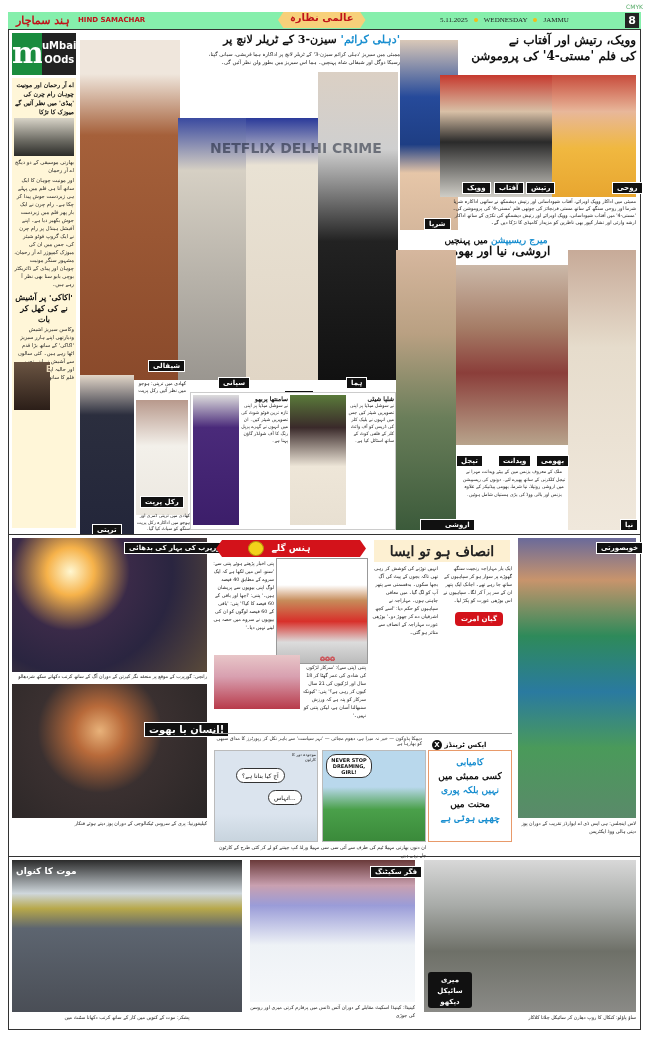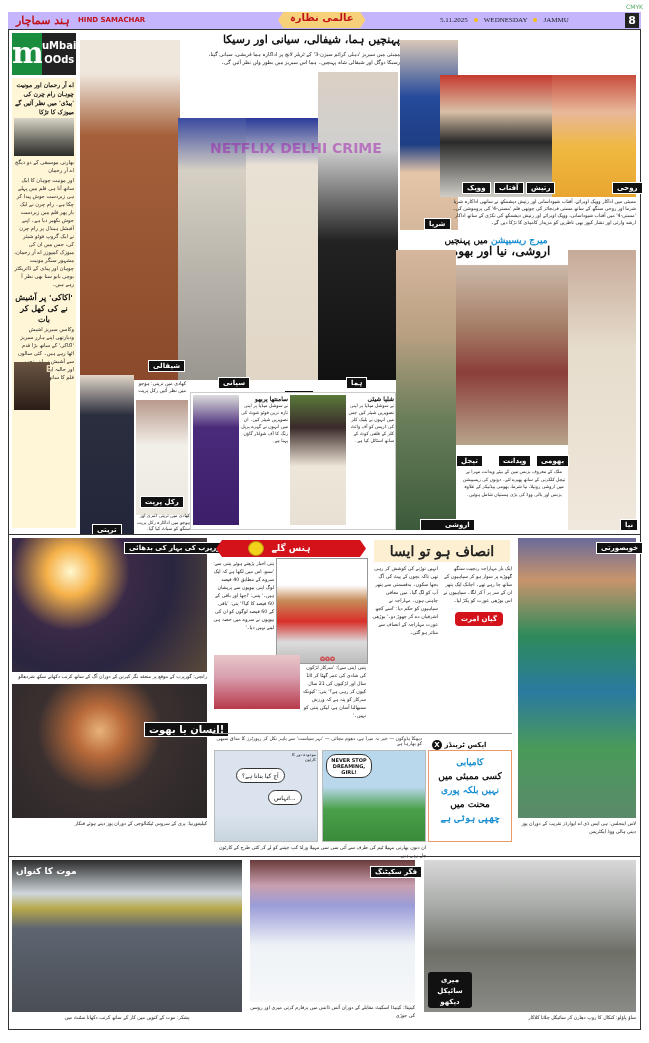--- a/index.html
+++ b/index.html
@@ -1,20 +1,20 @@
 <!DOCTYPE html>
 <html><head>
 <meta charset="utf-8">
 <style>
 *{box-sizing:border-box;margin:0;padding:0}
 body{width:649px;height:1043px;background:#fff;font-family:"DejaVu Sans",sans-serif;position:relative;overflow:hidden;color:#111}
 .abs{position:absolute}
 .cmyk{right:6px;top:3px;font-size:6px;color:#5a6;letter-spacing:0}
 .frame{left:8px;top:12px;width:633px;height:1018px;border:1px solid #333}
-.mast{left:8px;top:12px;width:633px;height:18px;border-bottom:1px solid #333;background:#c4b5fd}
+.mast{left:8px;top:12px;width:633px;height:18px;border-bottom:1px solid #333;background:#86efac}
 .mast .logo{left:8px;top:2px;font-size:11px;color:#c0131a;font-weight:bold;font-family:"DejaVu Serif",serif}
 .mast .eng{left:70px;top:4px;font-size:7px;color:#c0131a;font-weight:bold}
 .mast .sec{left:270px;top:0;height:16px;padding:0 12px;background:#f7d07a;color:#c0131a;font-size:10px;font-weight:bold;clip-path:polygon(6% 0,94% 0,100% 50%,94% 100%,6% 100%,0 50%)}
 .mast .date{left:432px;top:4px;font-size:7px;color:#222;font-family:"Liberation Serif",serif}
 .dot{display:inline-block;width:4px;height:4px;border-radius:50%;background:#f2c014;margin:0 6px;vertical-align:middle}
 .mast .pg{right:2px;top:1px;width:14px;height:15px;background:#222;color:#fff;font-size:11px;font-weight:bold;text-align:center;line-height:15px}
 .rtl{direction:rtl;text-align:right}
 .head{font-weight:bold;color:#111;font-family:"DejaVu Serif",serif}
 .blue{color:#1a8fd0}
 .tag{background:#111;color:#fff;font-size:7px;font-weight:bold;padding:1px 4px;border:1px solid #fff}
@@ -60,35 +60,37 @@
   <div class="head" style="font-size:6px;line-height:9px;">اے آر رحمان اور مونیت چوہان رام چرن کی 'پیڈی' میں نظر آئیں گے میوزک کا تڑکا</div>
   <div class="photo" style="height:38px;margin:2px 0;background:linear-gradient(180deg,#d8d4c8,#6b6a62 60%,#2b2b28);"></div>
   <div class="txt">بھارتی موسیقی کے دو دیگج اے آر رحمان</div>
   <div class="txt" style="margin-top:2px;">اور مونیت چوہان کا ایک ساتھ آنا ہی فلم میں پہلے ہی زبردست جوش پیدا کر چکا ہے۔ رام چرن نے ایک بار پھر فلم میں زبردست جوش بکھیر دیا ہے۔ اپنے آفیشل ہینڈل پر رام چرن نے ایک گروپ فوٹو شیئر کی، جس میں ان کی میوزک کمپوزر اے آر رحمان، مشہور سنگر مونیت چوہان اور پیڈی کے ڈائریکٹر بوچی بابو سنا بھی نظر آ رہے ہیں۔</div>
   <div class="head" style="font-size:8px;line-height:11px;margin-top:4px;text-align:center;">'اکاکی' پر آشیش نے کی کھل کر بات</div>
   <div class="txt">وکاسن سیریز اشیش ودیارتھی اپنے ہارر سیریز 'اکاکی' کے ساتھ بڑا قدم اٹھا رہے ہیں۔ کئی سالوں سے آشیش نے اپنے تجربے اور حالیہ اپنے تجربے سے فلم کا ساتھ دیا ہے۔</div>
 </div>
 <div class="abs photo" style="left:14px;top:362px;width:36px;height:48px;background:linear-gradient(180deg,#6a5442,#2b1e18);color:#e9d7b8;font-size:8px;font-weight:bold;text-align:center;padding-top:3px;padding-left:32px;">EKAKI</div>
 
 <div class="abs rtl" style="left:200px;top:32px;width:200px;">
-  <div class="head" style="font-size:11px;line-height:16px;">پہنچیں ہما، شیفالی، سیانی اور رسیکا</div>
+  <div class="head" style="font-size:11px;line-height:16px;"><span class="blue">'دہلی کرائم'</span> <span>سیزن-3 کے ٹریلر لانچ پر</span></div>
   <div class="txt" style="margin-top:2px;">ممبئی میں سیریز 'دہلی کرائم سیزن-3' کے ٹریلر لانچ پر اداکارہ ہما قریشی، سیانی گپتا، رسیکا دوگل اور شیفالی شاہ پہنچیں۔ ہما اس سیریز میں بطور ولن نظر آئیں گی۔</div>
 </div>
 
 <div class="abs photo" style="left:80px;top:40px;width:100px;height:340px;background:linear-gradient(180deg,#efe6dc 0,#efe6dc 10%,#a5603a 28%,#8a4a2b 100%);"></div>
 <div class="abs photo" style="left:178px;top:118px;width:70px;height:262px;background:linear-gradient(180deg,#3a4aa0 0,#d6d0c4 20%,#9a9690 100%);"></div>
 <div class="abs photo" style="left:246px;top:118px;width:74px;height:262px;background:linear-gradient(180deg,#2a3a9a 0,#e9e2d4 18%,#e1d6c6 100%);"></div>
 <div class="abs photo" style="left:318px;top:72px;width:80px;height:308px;background:linear-gradient(180deg,#dbd0c4 0,#cfcfcf 25%,#222 55%,#111 100%);"></div>
-<div class="abs" style="left:210px;top:140px;font-size:14px;font-weight:bold;color:#a21caf;opacity:.5;">NETFLIX DELHI CRIME</div>
+<div class="abs" style="left:210px;top:140px;font-size:14px;font-weight:bold;color:#0f172a;opacity:.5;">NETFLIX DELHI CRIME</div>
 <div class="abs tag" style="left:148px;top:360px;">شیفالی</div>
 <div class="abs tag" style="left:218px;top:377px;">سیانی</div>
 <div class="abs tag" style="left:284px;top:390px;">رسیکا</div>
 <div class="abs tag" style="left:346px;top:377px;">ہما</div>
 
 <div class="abs rtl" style="left:460px;top:32px;width:176px;">
+  <div class="head" style="font-size:12px;line-height:16px;">وویک، رتیش اور آفتاب نے</div>
+  <div class="head" style="font-size:12px;line-height:16px;">کی فلم 'مستی-4' کی پروموشن</div>
 </div>
 <div class="abs photo" style="left:400px;top:40px;width:58px;height:190px;background:linear-gradient(180deg,#d9c8b8 0,#264a9a 30%,#1e3e84 55%,#e6c6a8 70%,#d5b79c 100%);"></div>
 <div class="abs photo" style="left:440px;top:75px;width:112px;height:122px;background:linear-gradient(180deg,#c6392e 0,#d8c0a6 30%,#2a2a2a 55%,#cfcdc6 100%);"></div>
 <div class="abs photo" style="left:552px;top:75px;width:84px;height:122px;background:linear-gradient(180deg,#c84c3c 0,#e8b79a 30%,#f0b840 60%,#e8a630 100%);"></div>
 <div class="abs tag" style="left:462px;top:182px;">وویک</div>
 <div class="abs tag" style="left:494px;top:182px;">آفتاب</div>
 <div class="abs tag" style="left:526px;top:182px;">رتیش</div>
 <div class="abs tag" style="left:612px;top:182px;">روحی</div>
 <div class="abs tag" style="left:424px;top:218px;">شریا</div>
 <div class="abs rtl txt" style="left:452px;top:198px;width:184px;font-size:4.8px;line-height:7px;">ممبئی میں اداکار وویک اوبرائے، آفتاب شیوداسانی اور رتیش دیشمکھ نے ساتھی اداکارہ شریا شرما اور روحی سنگھ کے ساتھ مستی فرنچائز کی چوتھی فلم 'مستی-4' کی پروموشن کی۔ 'مستی-4' میں آفتاب شیوداسانی، وویک اوبرائے اور رتیش دیشمکھ کی تکڑی کے ساتھ اداکار ارشد وارثی اور تشار کپور بھی ناظرین کو مزیدار کامیڈی کا تڑکا دیں گے۔</div>

